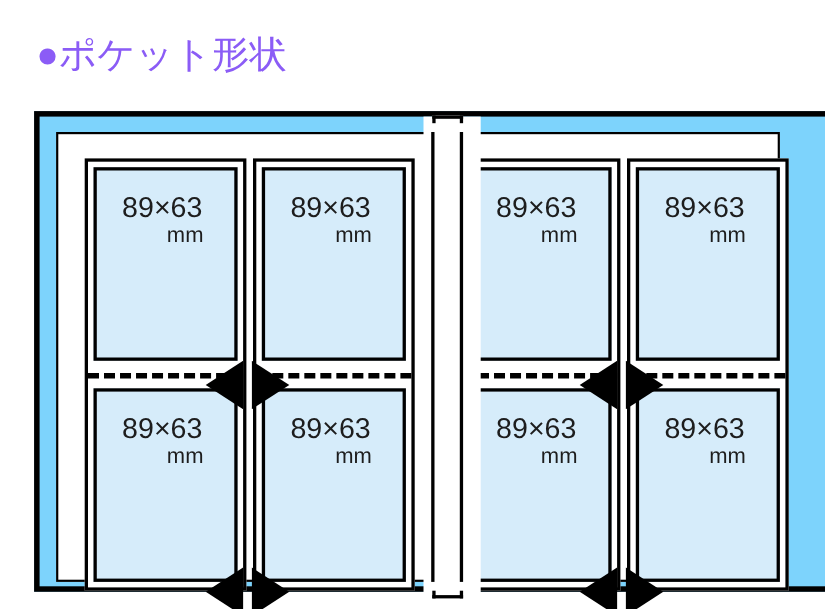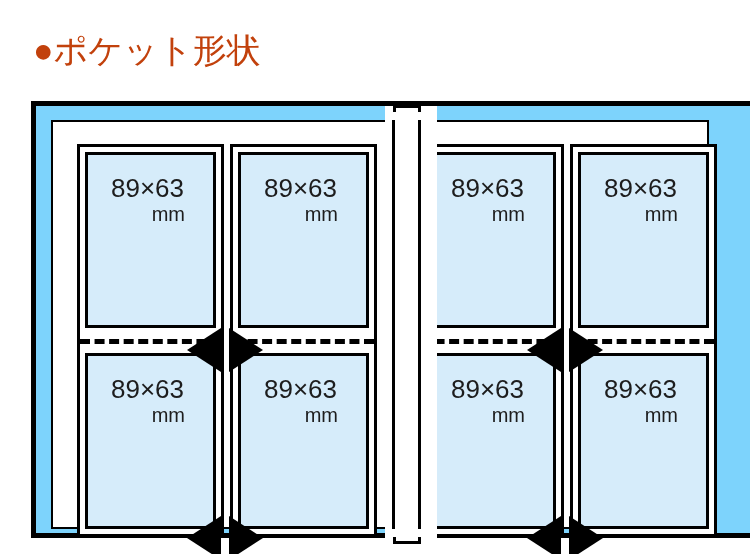--- a/index.html
+++ b/index.html
@@ -5,21 +5,21 @@
   html,body{margin:0;padding:0;}
   body{
     width:750px;height:554px;background:#ffffff;
     font-family:"Liberation Sans","DejaVu Sans",sans-serif;
     position:relative;overflow:hidden;
   }
 
   
   #title{
     position:absolute;left:33px;top:30px;
-    font-size:34px;line-height:40px;color:#c2410c;
+    font-size:34px;line-height:40px;color:#8b5cf6;
     letter-spacing:0px;white-space:nowrap;
   }
 
   
   #album{
     position:absolute;left:31px;top:101px;
     width:736px;height:437px;
     box-sizing:border-box;
     border:5px solid #000;
     background:#7dd3fc;

